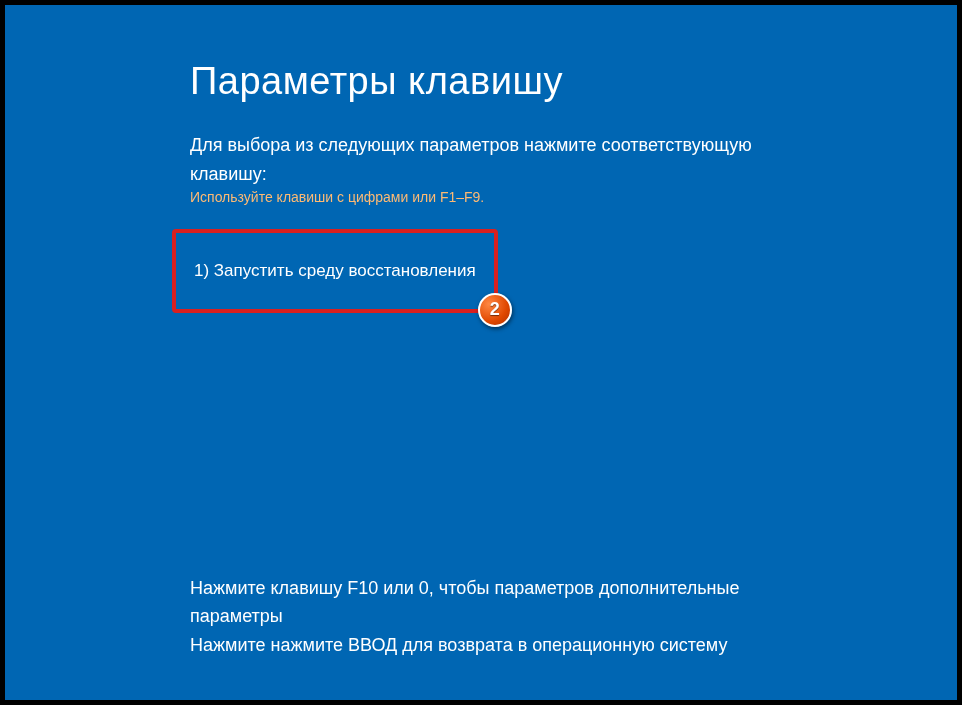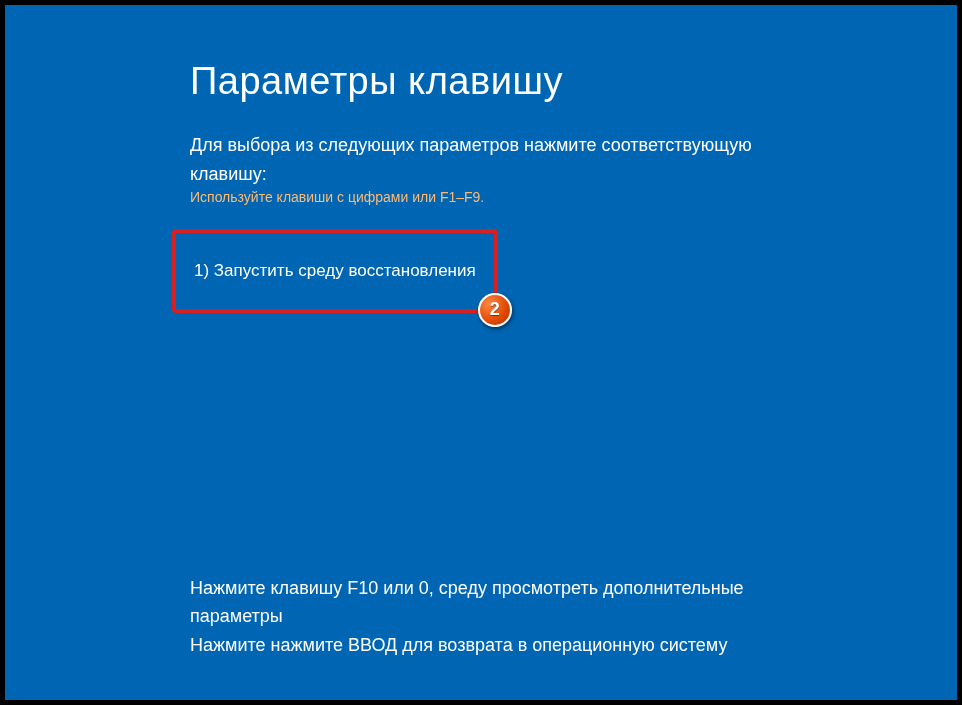--- a/index.html
+++ b/index.html
@@ -125,17 +125,17 @@
       <div class="option-highlight">
         <span class="option-text">1) Запустить среду восстановления</span>
         <div class="step-badge">
           <span>2</span>
         </div>
       </div>
       
     </div>
 
     <div class="footer">
-      <p class="footer-line">Нажмите клавишу F10 или 0, среду просмотреть дополнительные параметры</p>
+      <p class="footer-line">Нажмите клавишу F10 или 0, чтобы параметров дополнительные параметры</p>
       <p class="footer-line">Нажмите нажмите ВВОД для возврата в операционную систему</p>
     </div>
   </div>
 </div>
 
 </body></html>

